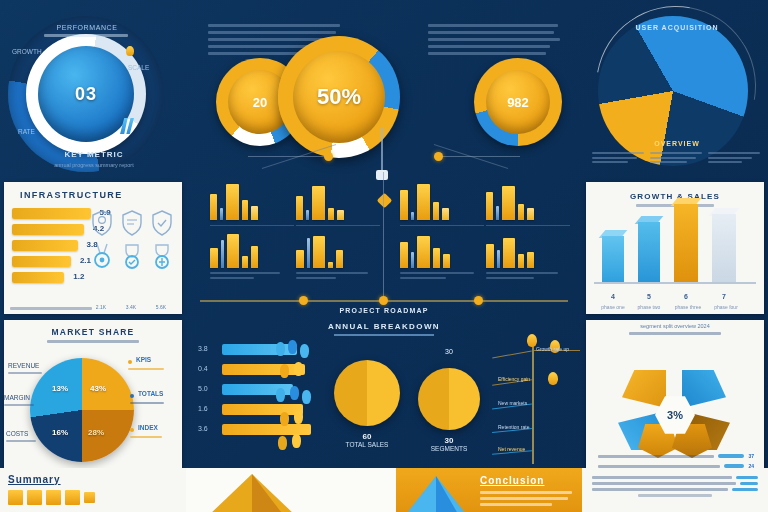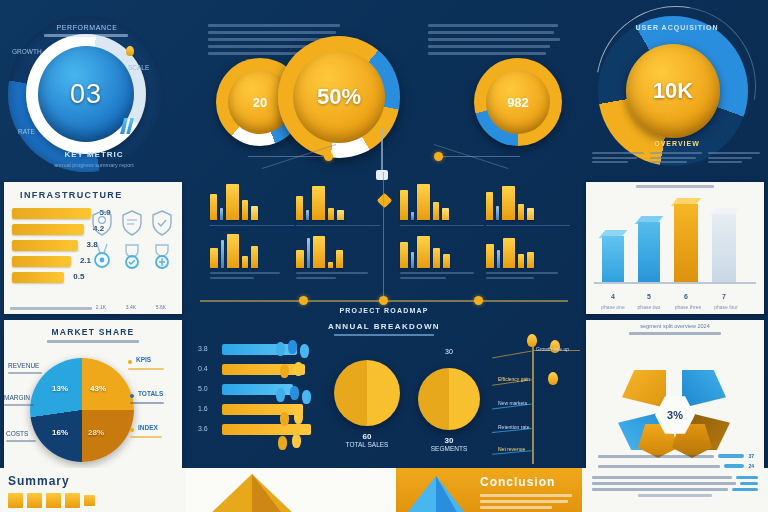--- a/index.html
+++ b/index.html
@@ -27,21 +27,21 @@
   .donutOuter{position:absolute;left:8px;top:16px;width:156px;height:156px;border-radius:50%;
      background:conic-gradient(from 170deg,#1f7ad6 0 110deg,#123f72 110deg 360deg);
      box-shadow:inset 0 0 22px rgba(0,0,0,.45);}
   .donutMid{position:absolute;left:26px;top:34px;width:120px;height:120px;border-radius:50%;
      background:conic-gradient(from 120deg,#ffffff 0 250deg,#dbe7f3 250deg 360deg);
      box-shadow:0 3px 10px rgba(0,0,0,.4);}
   .donutIn{position:absolute;left:38px;top:46px;width:96px;height:96px;border-radius:50%;
      background:radial-gradient(circle at 38% 30%,#49b6ef,#1a74c6 70%,#14599c);
      display:flex;align-items:center;justify-content:center;
      box-shadow:inset 0 -6px 14px rgba(0,0,0,.35);}
-  .donutIn span{font-size:27px;font-weight:400;color:#fff;letter-spacing:1px;
+  .donutIn span{font-size:18px;font-weight:700;color:#fff;letter-spacing:1px;
      text-shadow:0 1px 3px rgba(0,0,0,.5);filter:blur(.3px);}
   .tl .cap{position:absolute;left:44px;top:24px;width:86px;}
   .tl .capTxt{font-size:7px;color:#a9c6e6;letter-spacing:.6px;text-align:center;filter:blur(.5px);}
   .tl .ttl{position:absolute;left:34px;top:150px;width:120px;text-align:center;
      font-size:8px;font-weight:700;color:#cfe2f6;letter-spacing:1px;filter:blur(.5px);}
   .tl .sub{position:absolute;left:26px;top:162px;width:136px;text-align:center;
      font-size:5.5px;color:#7fa2c9;filter:blur(.5px);}
   .lblSm{position:absolute;font-size:6.5px;color:#9dbfe3;filter:blur(.5px);}
 
   
@@ -191,21 +191,21 @@
   .brRow .blur-line{flex:1;height:3px;}
   .brPill{width:26px;height:4px;border-radius:2px;background:#4aa8e0;}
 
   
   .bstrip{position:absolute;left:0;right:0;bottom:0;height:44px;}
   .bs1{position:absolute;left:0;width:186px;height:44px;background:#f7f7f4;}
   .bs2{position:absolute;left:186px;width:210px;height:44px;background:#fbfbf8;}
   .bs3{position:absolute;left:396px;width:186px;height:44px;
      background:linear-gradient(180deg,#f0a81b,#e2940f);}
   .bs4{position:absolute;left:582px;width:186px;height:44px;background:#f7f7f4;}
-  .bsTtl{font-size:12px;font-weight:700;color:#1d3f6b;letter-spacing:1px;filter:blur(.5px);}
+  .bsTtl{font-size:10px;font-weight:700;color:#1d3f6b;letter-spacing:1px;filter:blur(.5px);text-decoration:underline;}
   .bsTtl.w{color:#fff;}
   .sqRow{display:flex;gap:4px;margin-top:5px;}
   .sq{width:15px;height:15px;background:linear-gradient(180deg,#ffc83d,#e89c0e);border-radius:1px;}
   .goldFoot{position:absolute;left:0;width:186px;bottom:0;height:5px;
      background:linear-gradient(90deg,#c08d2a,#e8b85c,#b8832a);}
 </style>
 </head>
 <body>
 
 <div class="poster">
@@ -243,21 +243,21 @@
         <div class="hbar" style="width:88%">
           <span class="v">4.2</span>
           </div>
         <div class="hbar" style="width:80%">
           <span class="v">3.8</span>
           </div>
         <div class="hbar" style="width:72%">
           <span class="v">2.1</span>
           </div>
         <div class="hbar" style="width:64%">
-          <span class="v">0.5</span>
+          <span class="v">1.2</span>
           </div>
       </div>
 
       <div class="icoGrid">
         <div class="ico">
           <svg width="22" height="26" viewBox="0 0 22 26">
               <path d="M11 1 20 5v8c0 6-5 10-9 12-4-2-9-6-9-12V5z" fill="none" stroke="#7ea4cc" stroke-width="1.4"></path>
               <circle cx="11" cy="10" r="3.4" fill="none" stroke="#7ea4cc" stroke-width="1.2"></circle>
             </svg>
           </div>
@@ -550,23 +550,20 @@
       <div style="position:absolute;left:6px;top:88px;font-size:5px;color:#c7dcf2;filter:blur(.5px);">Retention rate</div>
       <div style="position:absolute;left:6px;top:110px;font-size:5px;color:#ffd877;filter:blur(.5px);">Net revenue</div>
     </div>
   </div>
 
   <div class="col colR">
 
     <div class="panel dark tr">
       <div class="swirl"></div>
       <div class="arcline"></div>
-      <div class="swirlHole">
-        <span>10K</span>
-      </div>
       <div class="trTtl">USER ACQUISITION</div>
       <div class="trMid">OVERVIEW</div>
       <div class="trCols">
         <div class="trCol">
           <div class="blur-line"></div>
             <div class="blur-line" style="width:86%"></div>
             <div class="blur-line" style="width:70%"></div>
           </div>
         <div class="trCol">
           <div class="blur-line"></div>
@@ -575,20 +572,21 @@
           </div>
         <div class="trCol">
           <div class="blur-line"></div>
             <div class="blur-line" style="width:84%"></div>
             <div class="blur-line" style="width:66%"></div>
           </div>
       </div>
     </div>
 
     <div class="panel mr">
+      <h4>GROWTH &amp; SALES</h4>
       <div class="blur-line dk" style="width:78px;margin:3px auto 0;opacity:.35;"></div>
 
       <div class="bar3d" style="left:16px;width:22px;height:48px;">
         <div class="top" style="background:#8fd6f5;"></div>
         <div class="face" style="background:linear-gradient(180deg,#62c4ef,#2d9fdd);"></div>
       </div>
       <div class="bar3d" style="left:52px;width:22px;height:62px;">
         <div class="top" style="background:#7fcdf2;"></div>
         <div class="face" style="background:linear-gradient(180deg,#55bdec,#2794d6);"></div>
       </div>

